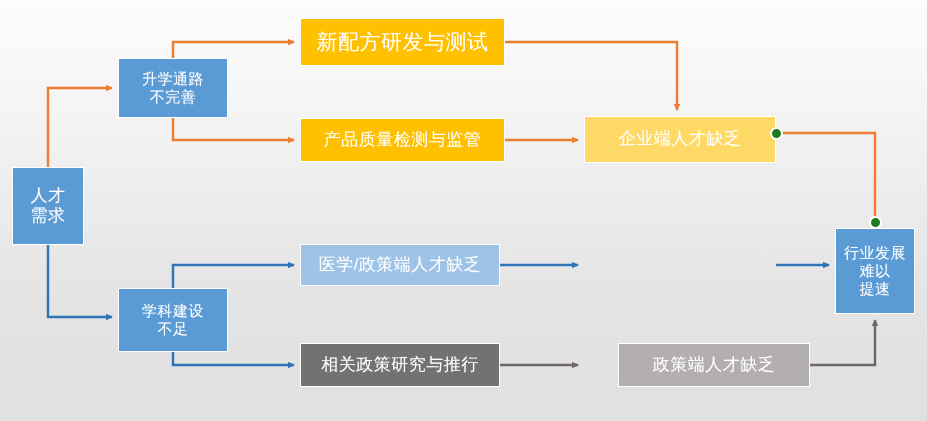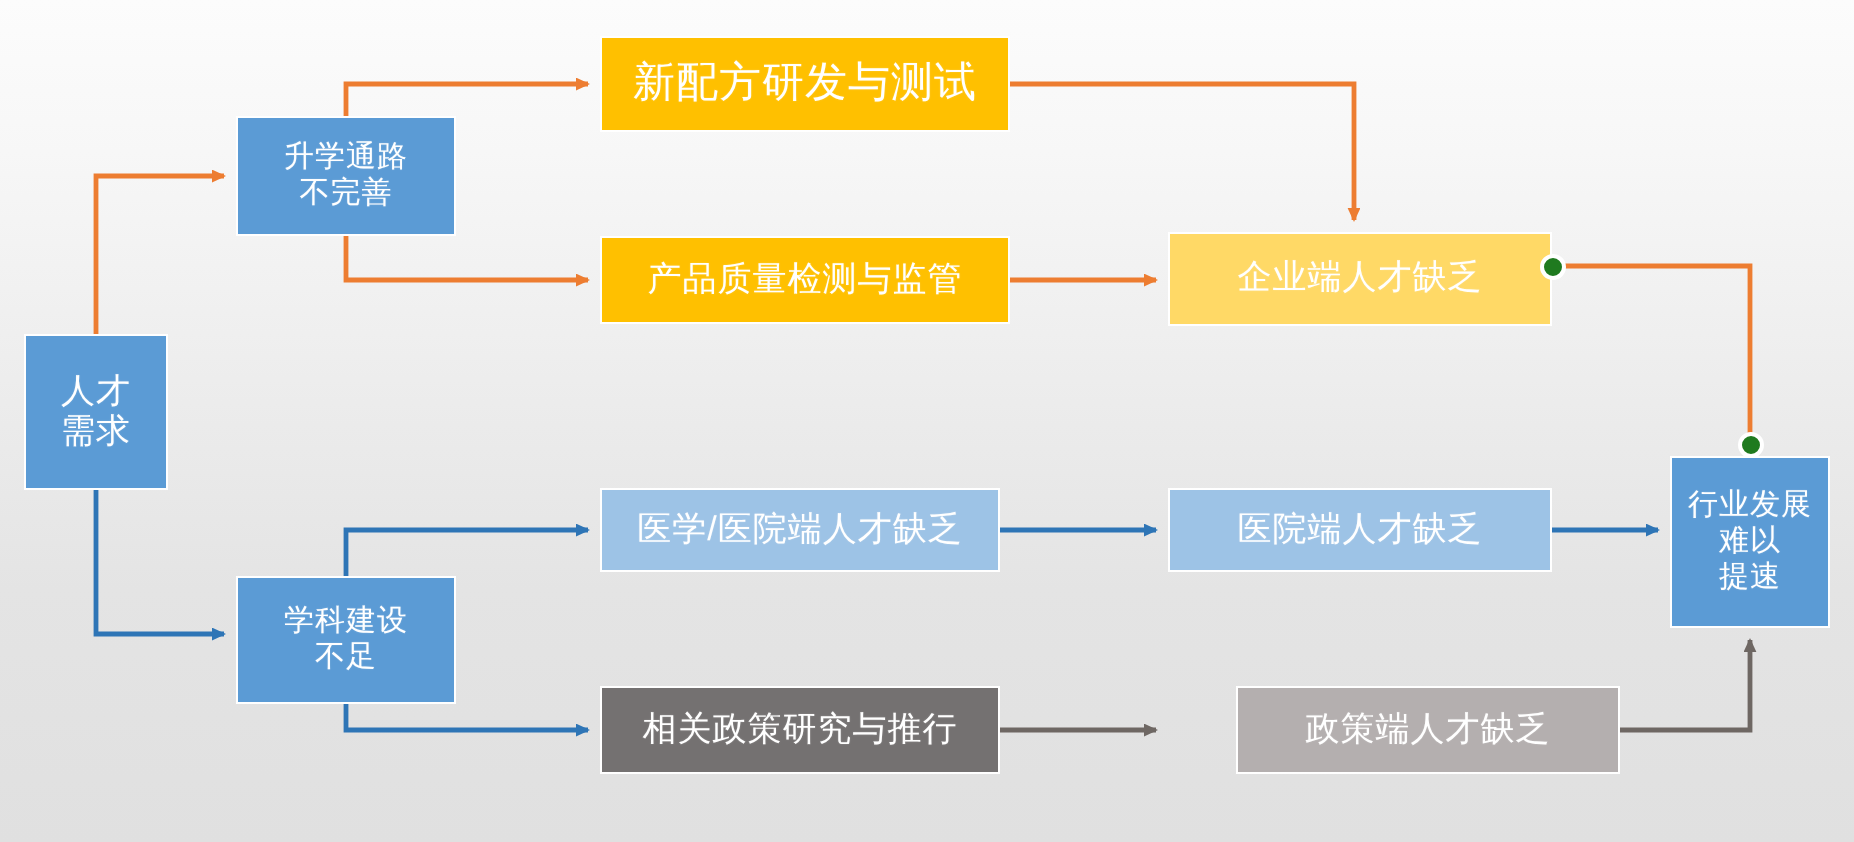--- a/index.html
+++ b/index.html
@@ -124,34 +124,31 @@
 
   <div class="node n-amber" style="left:300px; top:18px; width:205px; height:48px; font-size:21px;">
     <span>新配方研发与测试</span>
   </div>
 
   <div class="node n-amber" style="left:300px; top:118px; width:205px; height:44px; font-size:17px;">
     <span>产品质量检测与监管</span>
   </div>
 
   <div class="node n-lightblue" style="left:300px; top:244px; width:200px; height:42px; font-size:17px;">
-    <span>医学/医院端人才缺乏</span>
+    <span>医学/政策端人才缺乏</span>
   </div>
 
   <div class="node n-gray" style="left:300px; top:343px; width:200px; height:44px; font-size:17px;">
     <span>相关政策研究与推行</span>
   </div>
 
   <div class="node n-lightamber" style="left:584px; top:116px; width:192px; height:47px; font-size:17px;">
     <span>企业端人才缺乏</span>
   </div>
 
-  <div class="node n-lightblue" style="left:584px; top:244px; width:192px; height:42px; font-size:17px;">
-    <span>医院端人才缺乏</span>
-  </div>
 
   <div class="node n-lightgray" style="left:584px; top:343px; width:192px; height:44px; font-size:17px;">
     <span>政策端人才缺乏</span>
   </div>
 
   <div class="node n-blue" style="left:835px; top:228px; width:80px; height:86px; font-size:15px;">
     <span>行业发展<br>难以<br>提速</span>
   </div>
 
   <div class="dot" style="left:770px; top:127px;"></div>

